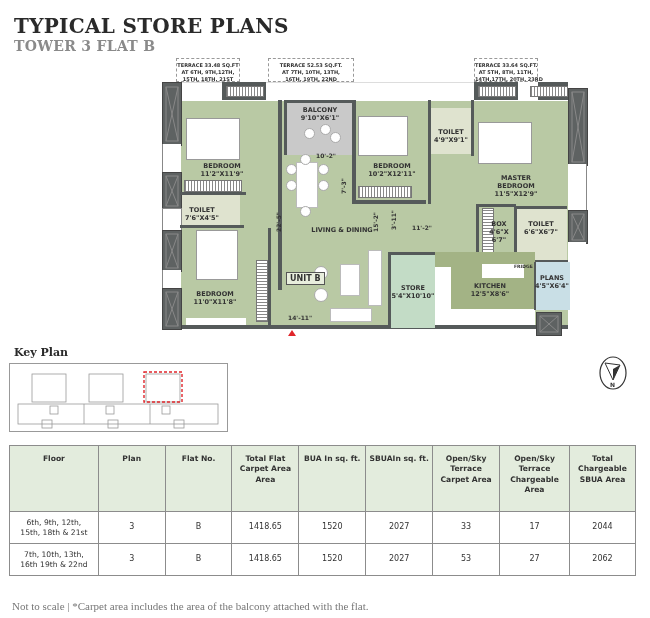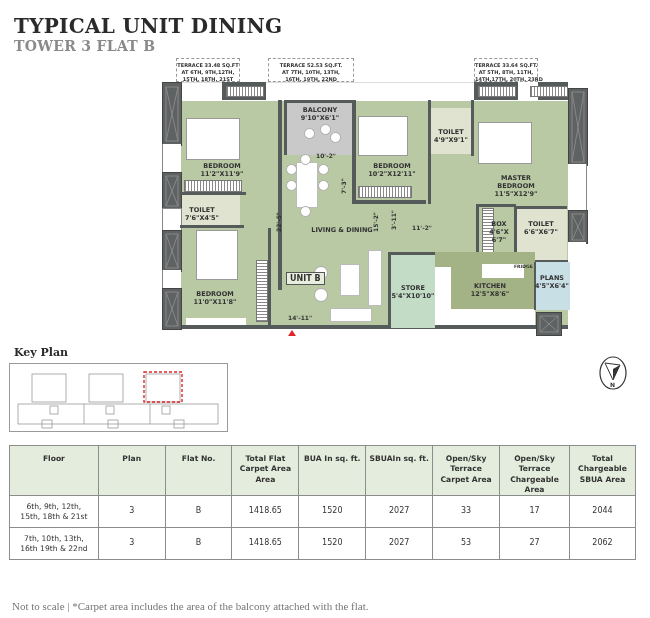--- a/index.html
+++ b/index.html
@@ -28,29 +28,29 @@
   .chair { position:absolute; width:9px; height:9px; border-radius:50%; background:#fff; border:1px solid #aaa; }
   .flatb { position:absolute; border:1px solid #555; background:#e8eedd; font-family:"DejaVu Sans", sans-serif; font-weight:bold; font-size:8px; padding:1px 3px; }
 
   
   .keyplan-title { position:absolute; left:14px; top:346px; font-family:"DejaVu Serif", serif; font-weight:bold; font-size:11px; color:#2a2a2a; }
   .keyplan { position:absolute; left:9px; top:363px; width:219px; height:69px; border:1px solid #999; background:#fff; box-sizing:border-box; }
   .compass { position:absolute; left:598px; top:355px; width:30px; height:36px; }
 
   
   .tbl { position:absolute; left:9px; top:445px; width:627px; border-collapse:collapse; font-family:"DejaVu Sans", sans-serif; font-size:8px; color:#333; }
-  .tbl th { background:#e3ecdd; font-weight:bold; font-size:7.6px; border:1px solid #8c8c8c; vertical-align:top; padding:8px 2px 0 2px; height:45px; box-sizing:border-box; line-height:1.35; }
+  .tbl th { background:#e3ecdd; font-weight:bold; font-size:7.6px; border:1px solid #8c8c8c; vertical-align:top; padding:8px 2px 16px 2px; height:45px; box-sizing:border-box; line-height:1.35; }
   .tbl td { border:1px solid #8c8c8c; text-align:center; height:31px; font-size:8px; padding:0 2px; line-height:1.3; }
   .tbl td.floor { font-size:7.6px; }
   .note { position:absolute; left:12px; top:600px; font-family:Liberation Serif, serif; font-size:11px; color:#777; }
 </style>
 </head>
 <body>
 
-<div class="title">TYPICAL UNIT DINING</div>
+<div class="title">TYPICAL STORE PLANS</div>
 <div class="subtitle">TOWER 3 FLAT B</div>
 
 <div class="plan">
 
   <div class="terrace" style="left:14px;top:-24px;width:64px;height:24px;">
     <span>TERRACE  33.48 SQ.FT</span>
       <span>AT 6TH, 9TH,12TH,</span>
       <span>15TH, 18TH, 21ST</span>
   </div>
   <div class="terrace" style="left:106px;top:-24px;width:86px;height:24px;">

